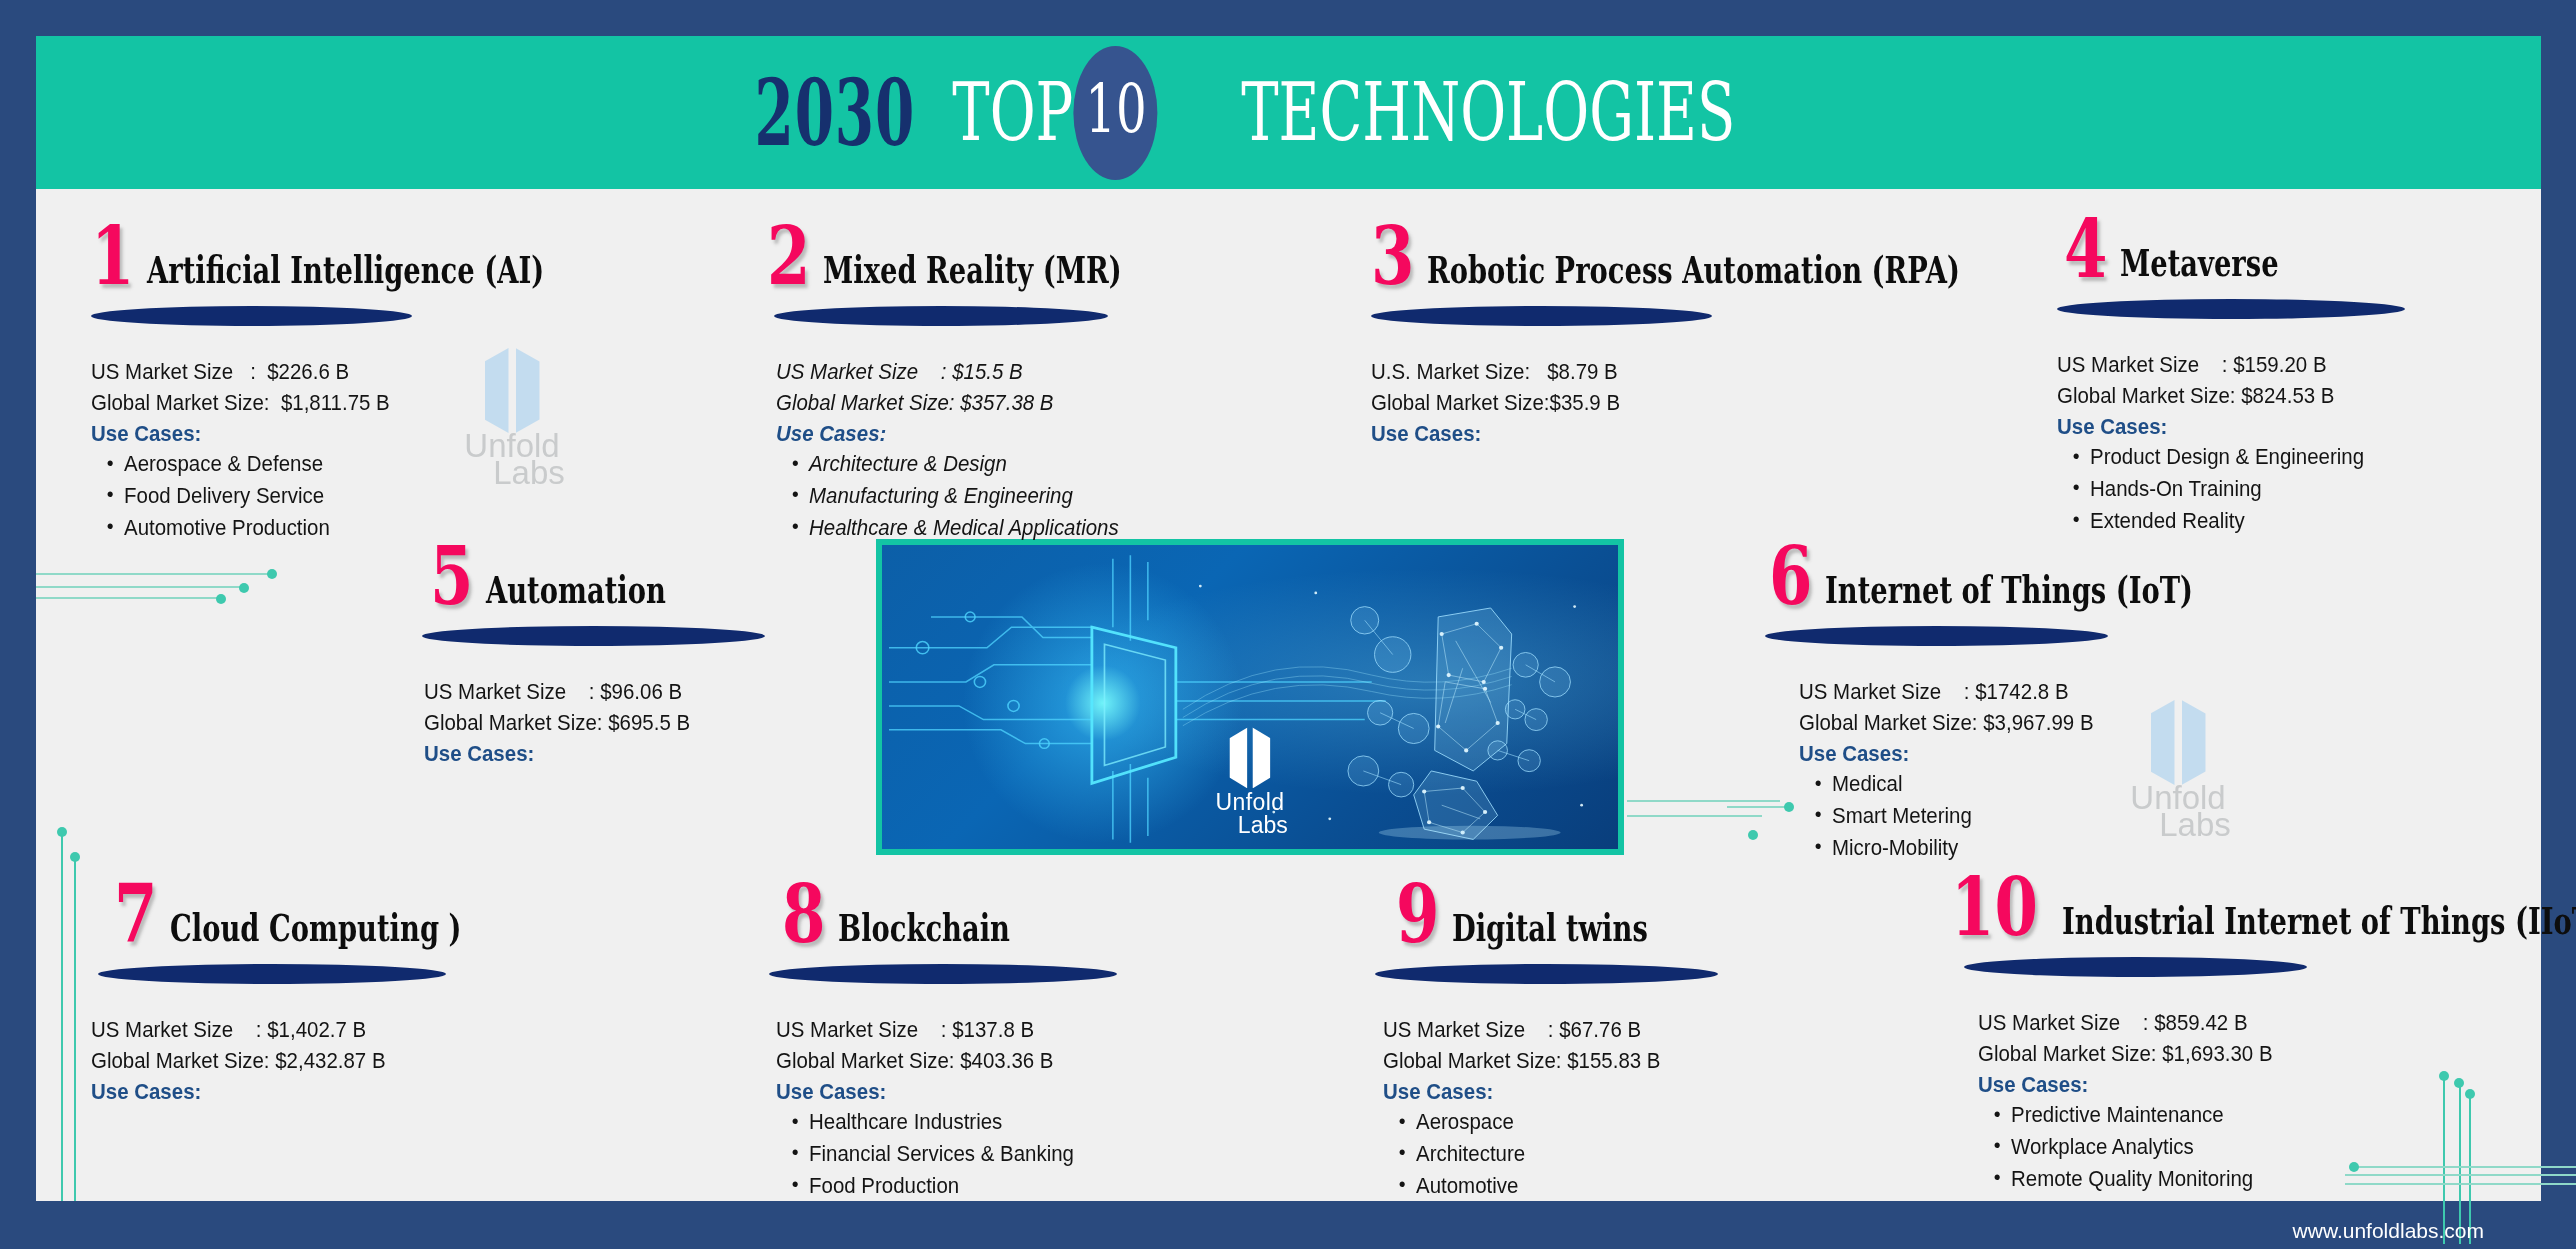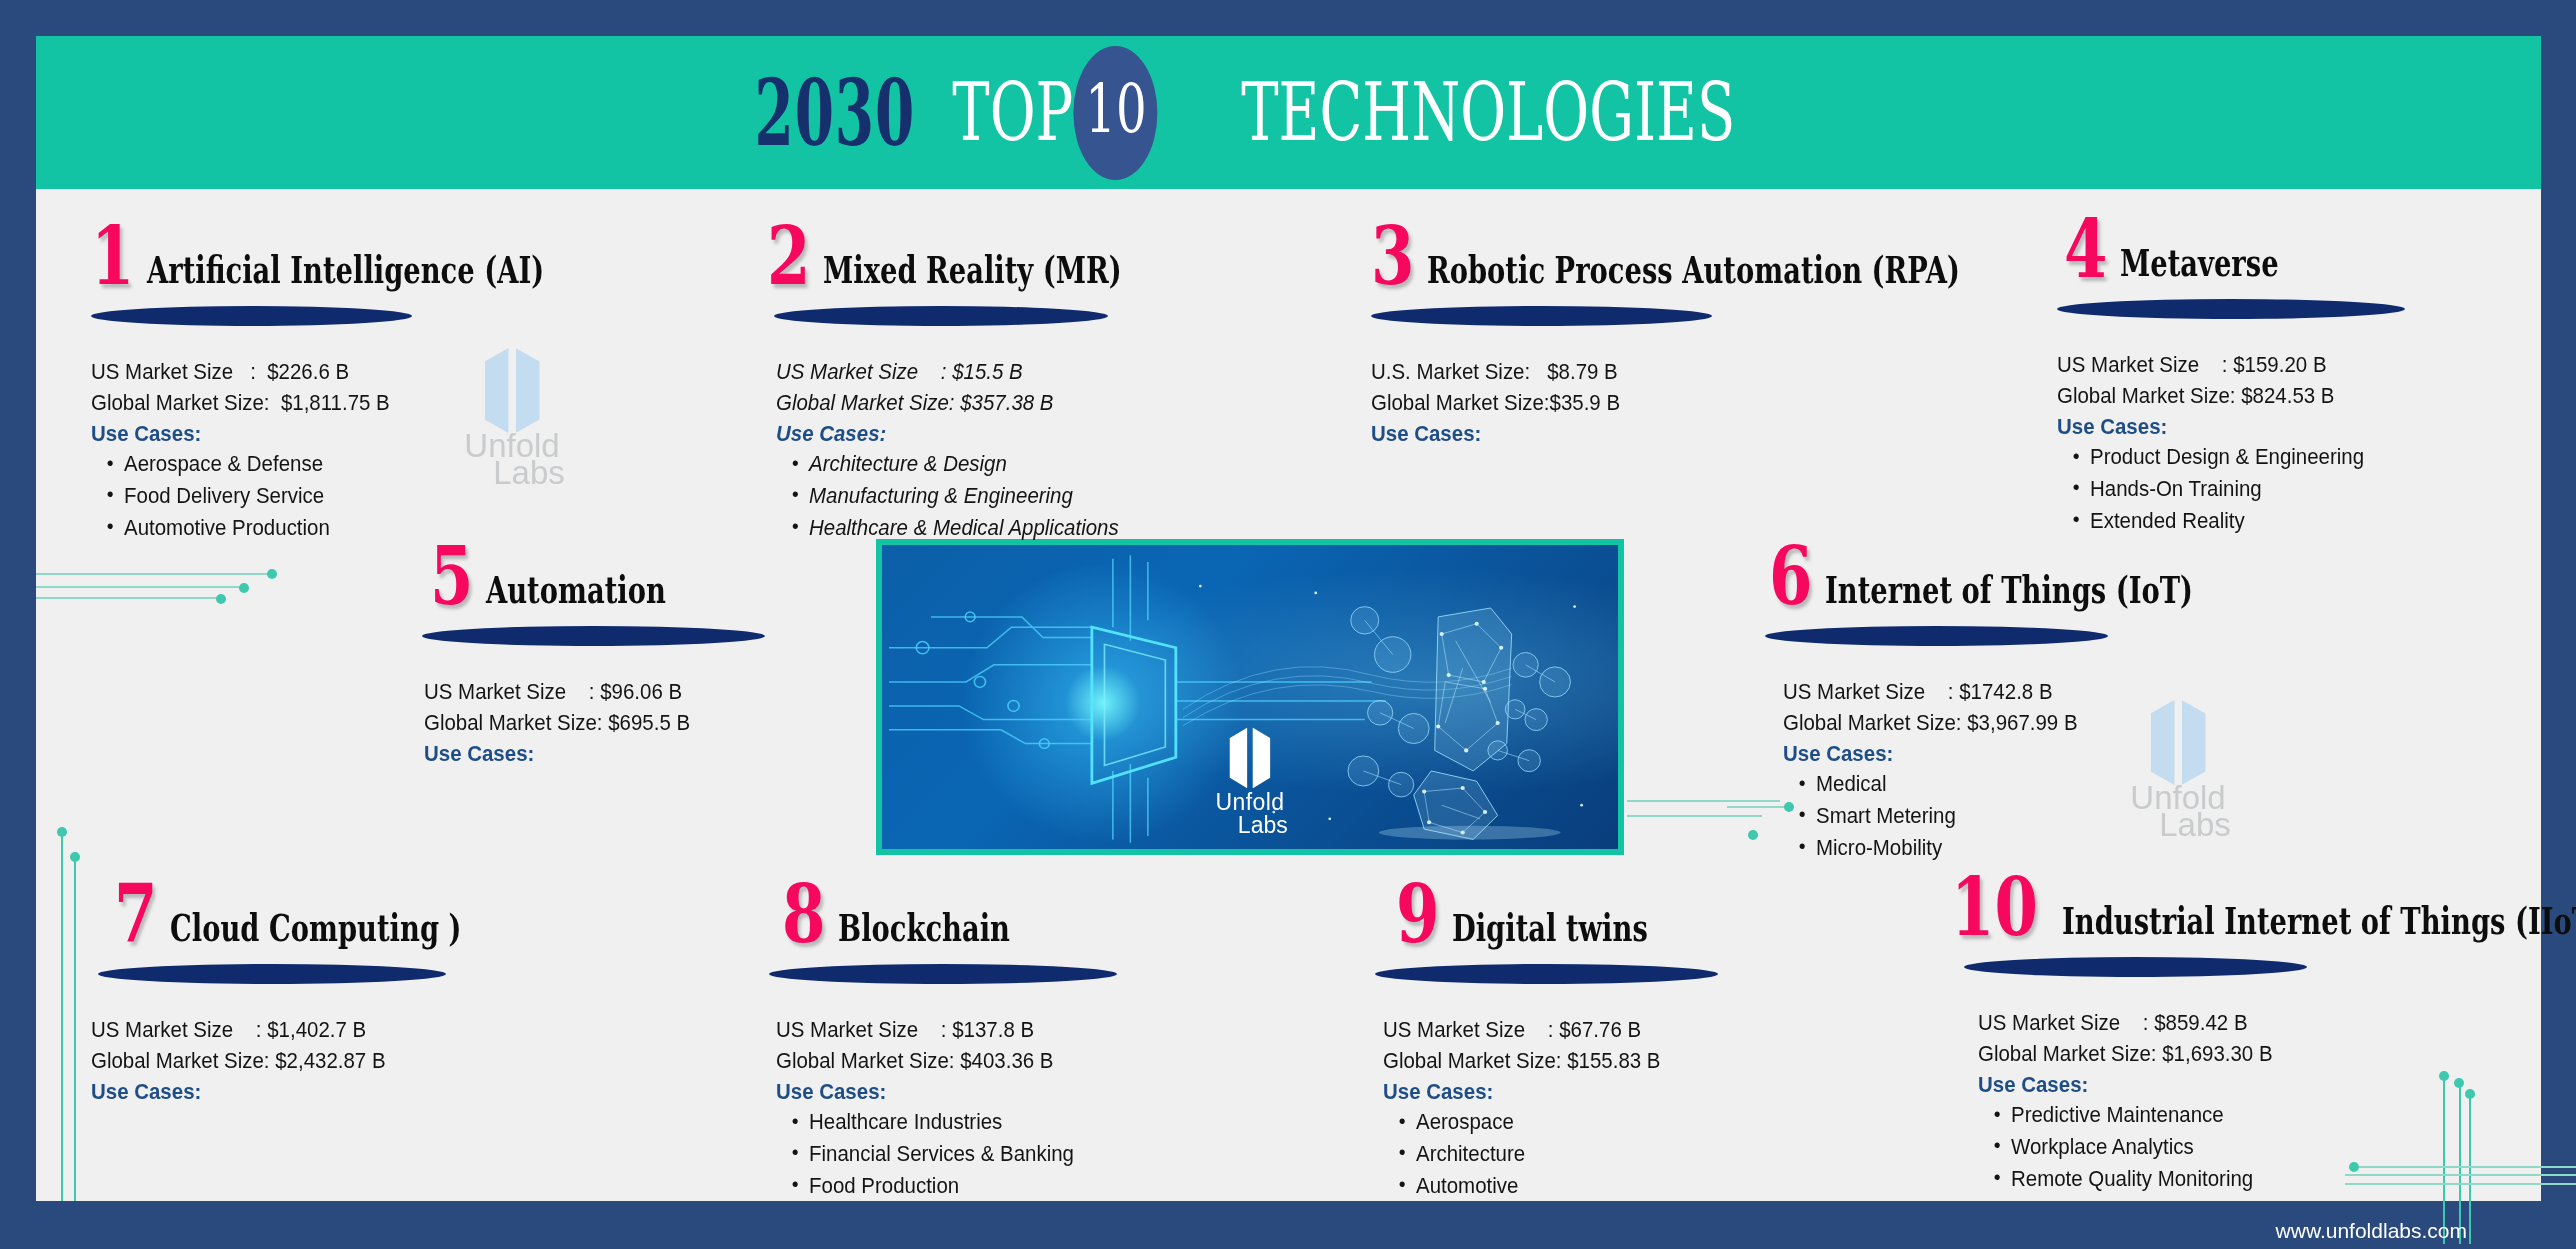--- a/index.html
+++ b/index.html
@@ -56,21 +56,21 @@
   }
   .hdr-tech{
     font-family:"DejaVu Serif",serif;
     font-size:80px;color:#ffffff;
     transform:scaleX(.70);transform-origin:center;
     margin-left:-24px;white-space:nowrap;
   }
 
   
   .footer-url{
-    position:absolute;right:109px;bottom:5.7px;
+    position:absolute;right:92px;bottom:5.7px;
     color:#ffffff;font-size:21px;
     font-family:"Liberation Sans",sans-serif;
   }
 
   
   .card{position:absolute;}
   .card-head{position:relative;display:flex;align-items:flex-end;height:61px;}
   .num{
     font-family:"DejaVu Serif",serif;
     font-weight:700;
@@ -405,21 +405,21 @@
       <div class="usecases">Use Cases:</div>
     </div>
   </div>
 
   <div class="card" style="left:1769px;top:549px;width:497px;">
     <div class="card-head">
       <span class="num">6</span>
       <span class="ttl">Internet of Things (IoT)</span>
     </div>
     <div class="ellipse" style="width:343px;margin-left:-4.3px;"></div>
-    <div class="body" style="margin-left:14px;">
+    <div class="body" style="margin-left:30px;">
       <div class="mrow"><span>US Market Size</span><span>    : $1742.8 B</span></div>
       <div class="mrow"><span>Global Market Size:</span><span> $3,967.99 B</span></div>
       <div class="usecases">Use Cases:</div>
       <ul class="uc">
         <li>Medical</li>
         <li>Smart Metering</li>
         <li>Micro-Mobility</li>
       </ul>
     </div>
   </div>

